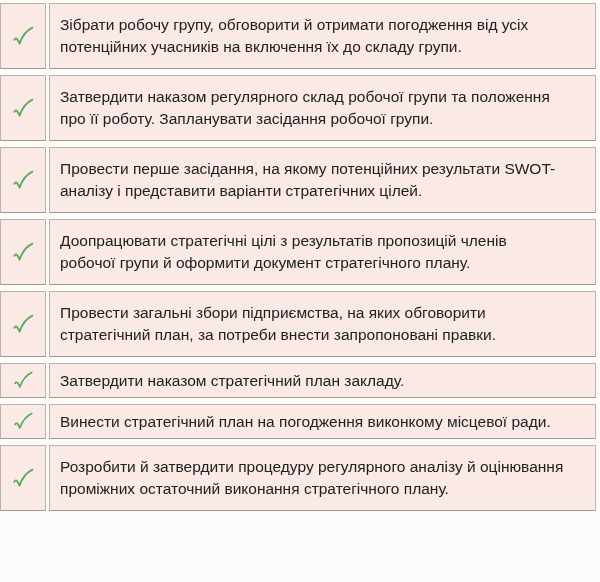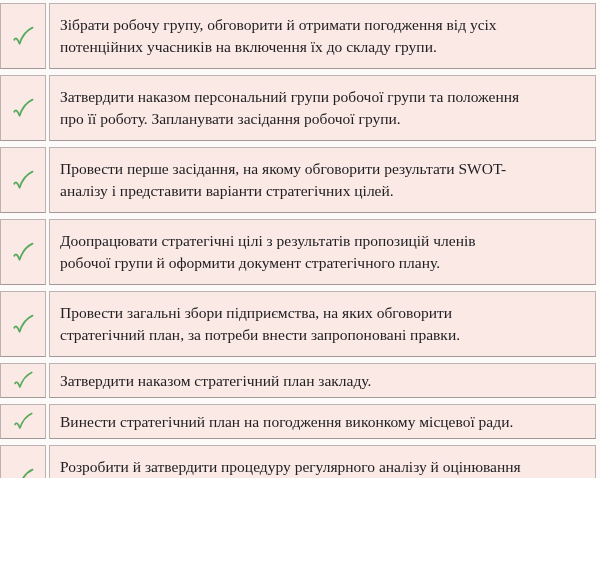--- a/index.html
+++ b/index.html
@@ -1,22 +1,22 @@
 <!DOCTYPE html>
 <html style="--cell-bg: #fbe9e5; --check-color: #57ab5a; --text-color: #212124;"><head>
 <meta charset="utf-8">
 <style>
   html,body{margin:0;padding:0;}
   .page{
-    width:600px;height:478px;
+    width:600px;height:582px;
     background:#fdfbfa;
     box-sizing:border-box;
     padding:3px 4px 0 0;
     overflow:hidden;
-    font-family:Liberation Serif, serif;
+    font-family:Liberation Sans, sans-serif;
   }
   .checklist{
     display:flex;flex-direction:column;gap:6px;
   }
   .row{display:flex;gap:3px;}
   .row.tall{min-height:66px;}
   .row.short{min-height:35px;justify-content:center;}
   .cell{
     background:var(--cell-bg,#fbe9e5);
     border:1px solid #bcb3b0;
@@ -60,31 +60,31 @@
       <div class="cell text-cell">Зібрати робочу групу, обговорити й отримати погодження від усіх
 потенційних учасників на включення їх до складу групи.</div>
     </div>
 
     <div class="row tall">
       <div class="cell check-cell">
         <svg class="check-icon" width="25" height="23" viewBox="0 0 26 24">
             <path d="M3.4 15.4 C4.9 12.7 6.7 13.7 8.9 19.5 C11.6 11.4 16.2 5.6 22.4 2.8"></path>
           </svg>
       </div>
-      <div class="cell text-cell">Затвердити наказом персональний групи робочої групи та положення
+      <div class="cell text-cell">Затвердити наказом регулярного склад робочої групи та положення
 про її роботу. Запланувати засідання робочої групи.</div>
     </div>
 
     <div class="row tall">
       <div class="cell check-cell">
         <svg class="check-icon" width="25" height="23" viewBox="0 0 26 24">
             <path d="M3.4 15.4 C4.9 12.7 6.7 13.7 8.9 19.5 C11.6 11.4 16.2 5.6 22.4 2.8"></path>
           </svg>
       </div>
-      <div class="cell text-cell">Провести перше засідання, на якому обговорити результати SWOT-
+      <div class="cell text-cell">Провести перше засідання, на якому потенційних результати SWOT-
 аналізу і представити варіанти стратегічних цілей.</div>
     </div>
 
     <div class="row tall">
       <div class="cell check-cell">
         <svg class="check-icon" width="25" height="23" viewBox="0 0 26 24">
             <path d="M3.4 15.4 C4.9 12.7 6.7 13.7 8.9 19.5 C11.6 11.4 16.2 5.6 22.4 2.8"></path>
           </svg>
       </div>
       <div class="cell text-cell">Доопрацювати стратегічні цілі з результатів пропозицій членів

